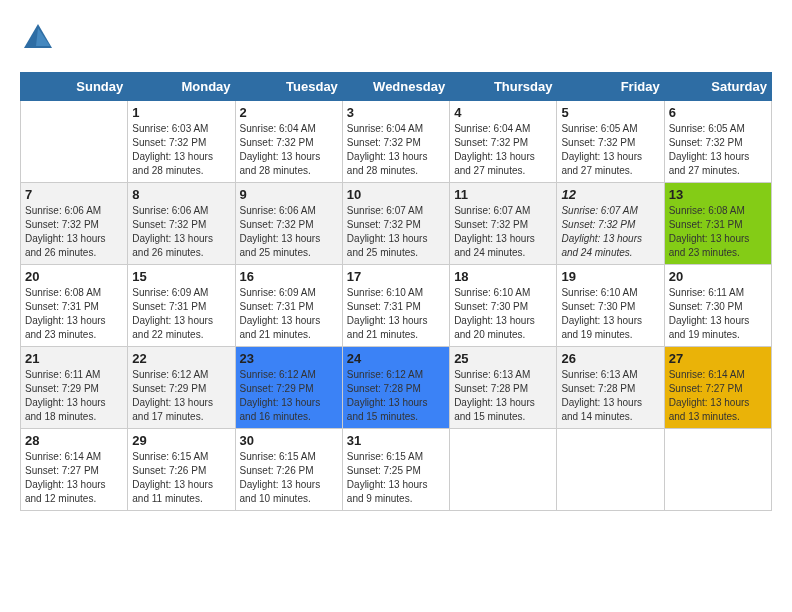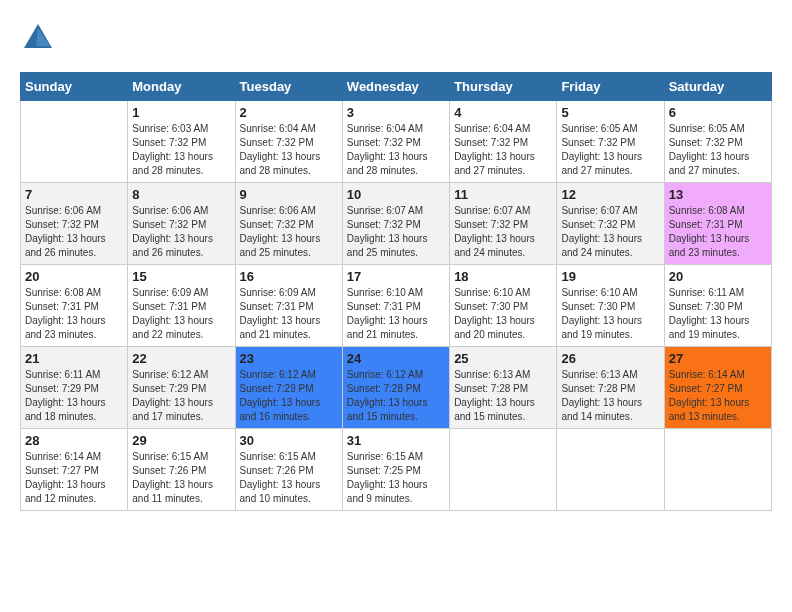--- a/index.html
+++ b/index.html
@@ -49,21 +49,21 @@
     }
     table {
       width: 100%;
       border-collapse: collapse;
       font-size: 11px;
     }
     th {
       background-color: #2e6da4;
       color: #fff;
       padding: 6px 4px;
-      text-align: left;
+      text-align: right;
       font-size: 13px;
       font-weight: bold;
       border: 1px solid #2e6da4;
     }
     td {
       border: 1px solid #ccc;
       vertical-align: top;
       padding: 4px;
       height: 80px;
       width: calc(100% / 7);
@@ -168,25 +168,25 @@
           <div class="cell-text">Sunrise: 6:06 AM<br>Sunset: 7:32 PM<br>Daylight: 13 hours and 25 minutes.</div>
         </td>
         <td style="background-color: rgb(242, 242, 242);">
           <span class="day-number">10</span>
           <div class="cell-text">Sunrise: 6:07 AM<br>Sunset: 7:32 PM<br>Daylight: 13 hours and 25 minutes.</div>
         </td>
         <td style="background-color: rgb(242, 242, 242);">
           <span class="day-number">11</span>
           <div class="cell-text">Sunrise: 6:07 AM<br>Sunset: 7:32 PM<br>Daylight: 13 hours and 24 minutes.</div>
         </td>
-        <td style="background-color: rgb(242, 242, 242);">
+        <td style="background-color: rgb(242, 242, 242); font-style: italic;">
           <span class="day-number">12</span>
           <div class="cell-text">Sunrise: 6:07 AM<br>Sunset: 7:32 PM<br>Daylight: 13 hours and 24 minutes.</div>
         </td>
-        <td style="background-color: #f0abfc;">
+        <td style="background-color: #84cc16;">
           <span class="day-number">13</span>
           <div class="cell-text">Sunrise: 6:08 AM<br>Sunset: 7:31 PM<br>Daylight: 13 hours and 23 minutes.</div>
         </td>
       </tr>
       <tr>
         <td>
           <span class="day-number">20</span>
           <div class="cell-text">Sunrise: 6:08 AM<br>Sunset: 7:31 PM<br>Daylight: 13 hours and 23 minutes.</div>
         </td>
         <td>
@@ -232,21 +232,21 @@
           <div class="cell-text">Sunrise: 6:12 AM<br>Sunset: 7:28 PM<br>Daylight: 13 hours and 15 minutes.</div>
         </td>
         <td style="background-color: rgb(242, 242, 242);">
           <span class="day-number">25</span>
           <div class="cell-text">Sunrise: 6:13 AM<br>Sunset: 7:28 PM<br>Daylight: 13 hours and 15 minutes.</div>
         </td>
         <td style="background-color: rgb(242, 242, 242);">
           <span class="day-number">26</span>
           <div class="cell-text">Sunrise: 6:13 AM<br>Sunset: 7:28 PM<br>Daylight: 13 hours and 14 minutes.</div>
         </td>
-        <td style="background-color: #f97316;">
+        <td style="background-color: #eab308;">
           <span class="day-number">27</span>
           <div class="cell-text">Sunrise: 6:14 AM<br>Sunset: 7:27 PM<br>Daylight: 13 hours and 13 minutes.</div>
         </td>
       </tr>
       <tr>
         <td>
           <span class="day-number">28</span>
           <div class="cell-text">Sunrise: 6:14 AM<br>Sunset: 7:27 PM<br>Daylight: 13 hours and 12 minutes.</div>
         </td>
         <td>

